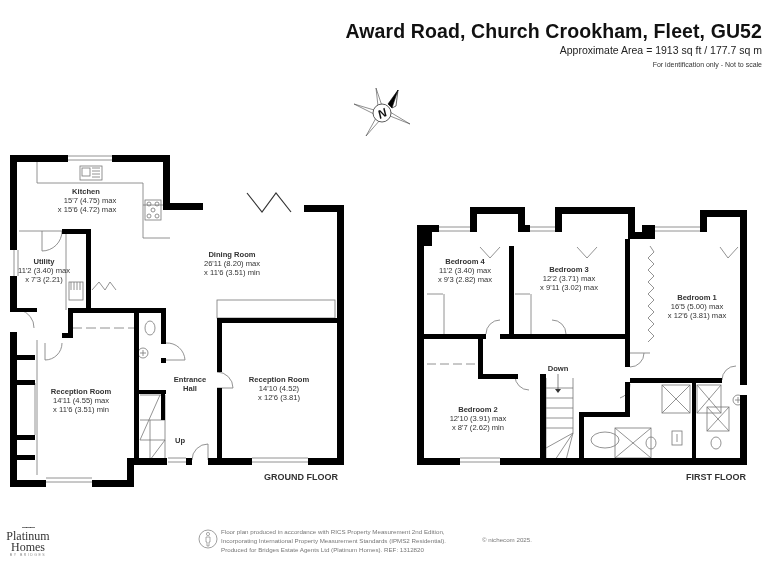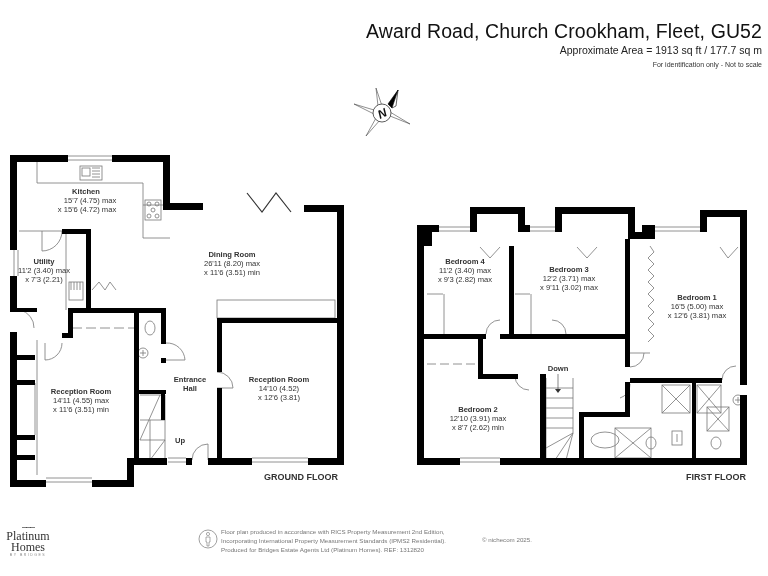--- a/index.html
+++ b/index.html
@@ -1,17 +1,17 @@
 <!DOCTYPE html>
 <html><head>
 <meta charset="utf-8">
 <style>
   html, body { margin:0; padding:0; background:#ffffff; }
   body { width:768px; height:576px; position:relative; overflow:hidden; font-family:"Liberation Sans", sans-serif; color:#111; }
-  .title { position:absolute; right:6px; top:20px; font-size:19.5px; font-weight:normal; color:#111; white-space:nowrap; letter-spacing:0.1px; }
+  .title { position:absolute; right:6px; top:20px; font-size:19.5px; font-weight:bold; color:#111; white-space:nowrap; letter-spacing:0.1px; }
   .area { position:absolute; right:6px; top:44px; font-size:10.5px; color:#222; white-space:nowrap;text-align:right; }
   .note { position:absolute; right:6px; top:61px; font-size:7px; color:#333; white-space:nowrap; }
   .compass { position:absolute; left:352px; top:86px; width:60px; height:52px; }
   .plan { position:absolute; left:0; top:0; width:768px; height:576px; }
   .room-label { font-family:"Liberation Sans", sans-serif; font-size:7.6px; fill:#333; text-anchor:middle; }
   .room-name { font-weight:bold; }
   .floor-label { font-family:"Liberation Sans", sans-serif; font-size:9px; font-weight:bold; fill:#333; }
   .logo { position:absolute; left:4px; top:523px; width:48px; text-align:center; color:#333; }
   .logo .birds { font-size:9px; letter-spacing:-1px; line-height:8px; }
   .logo .l1 { font-family:"Liberation Serif", serif; font-size:12px; line-height:11px; }

